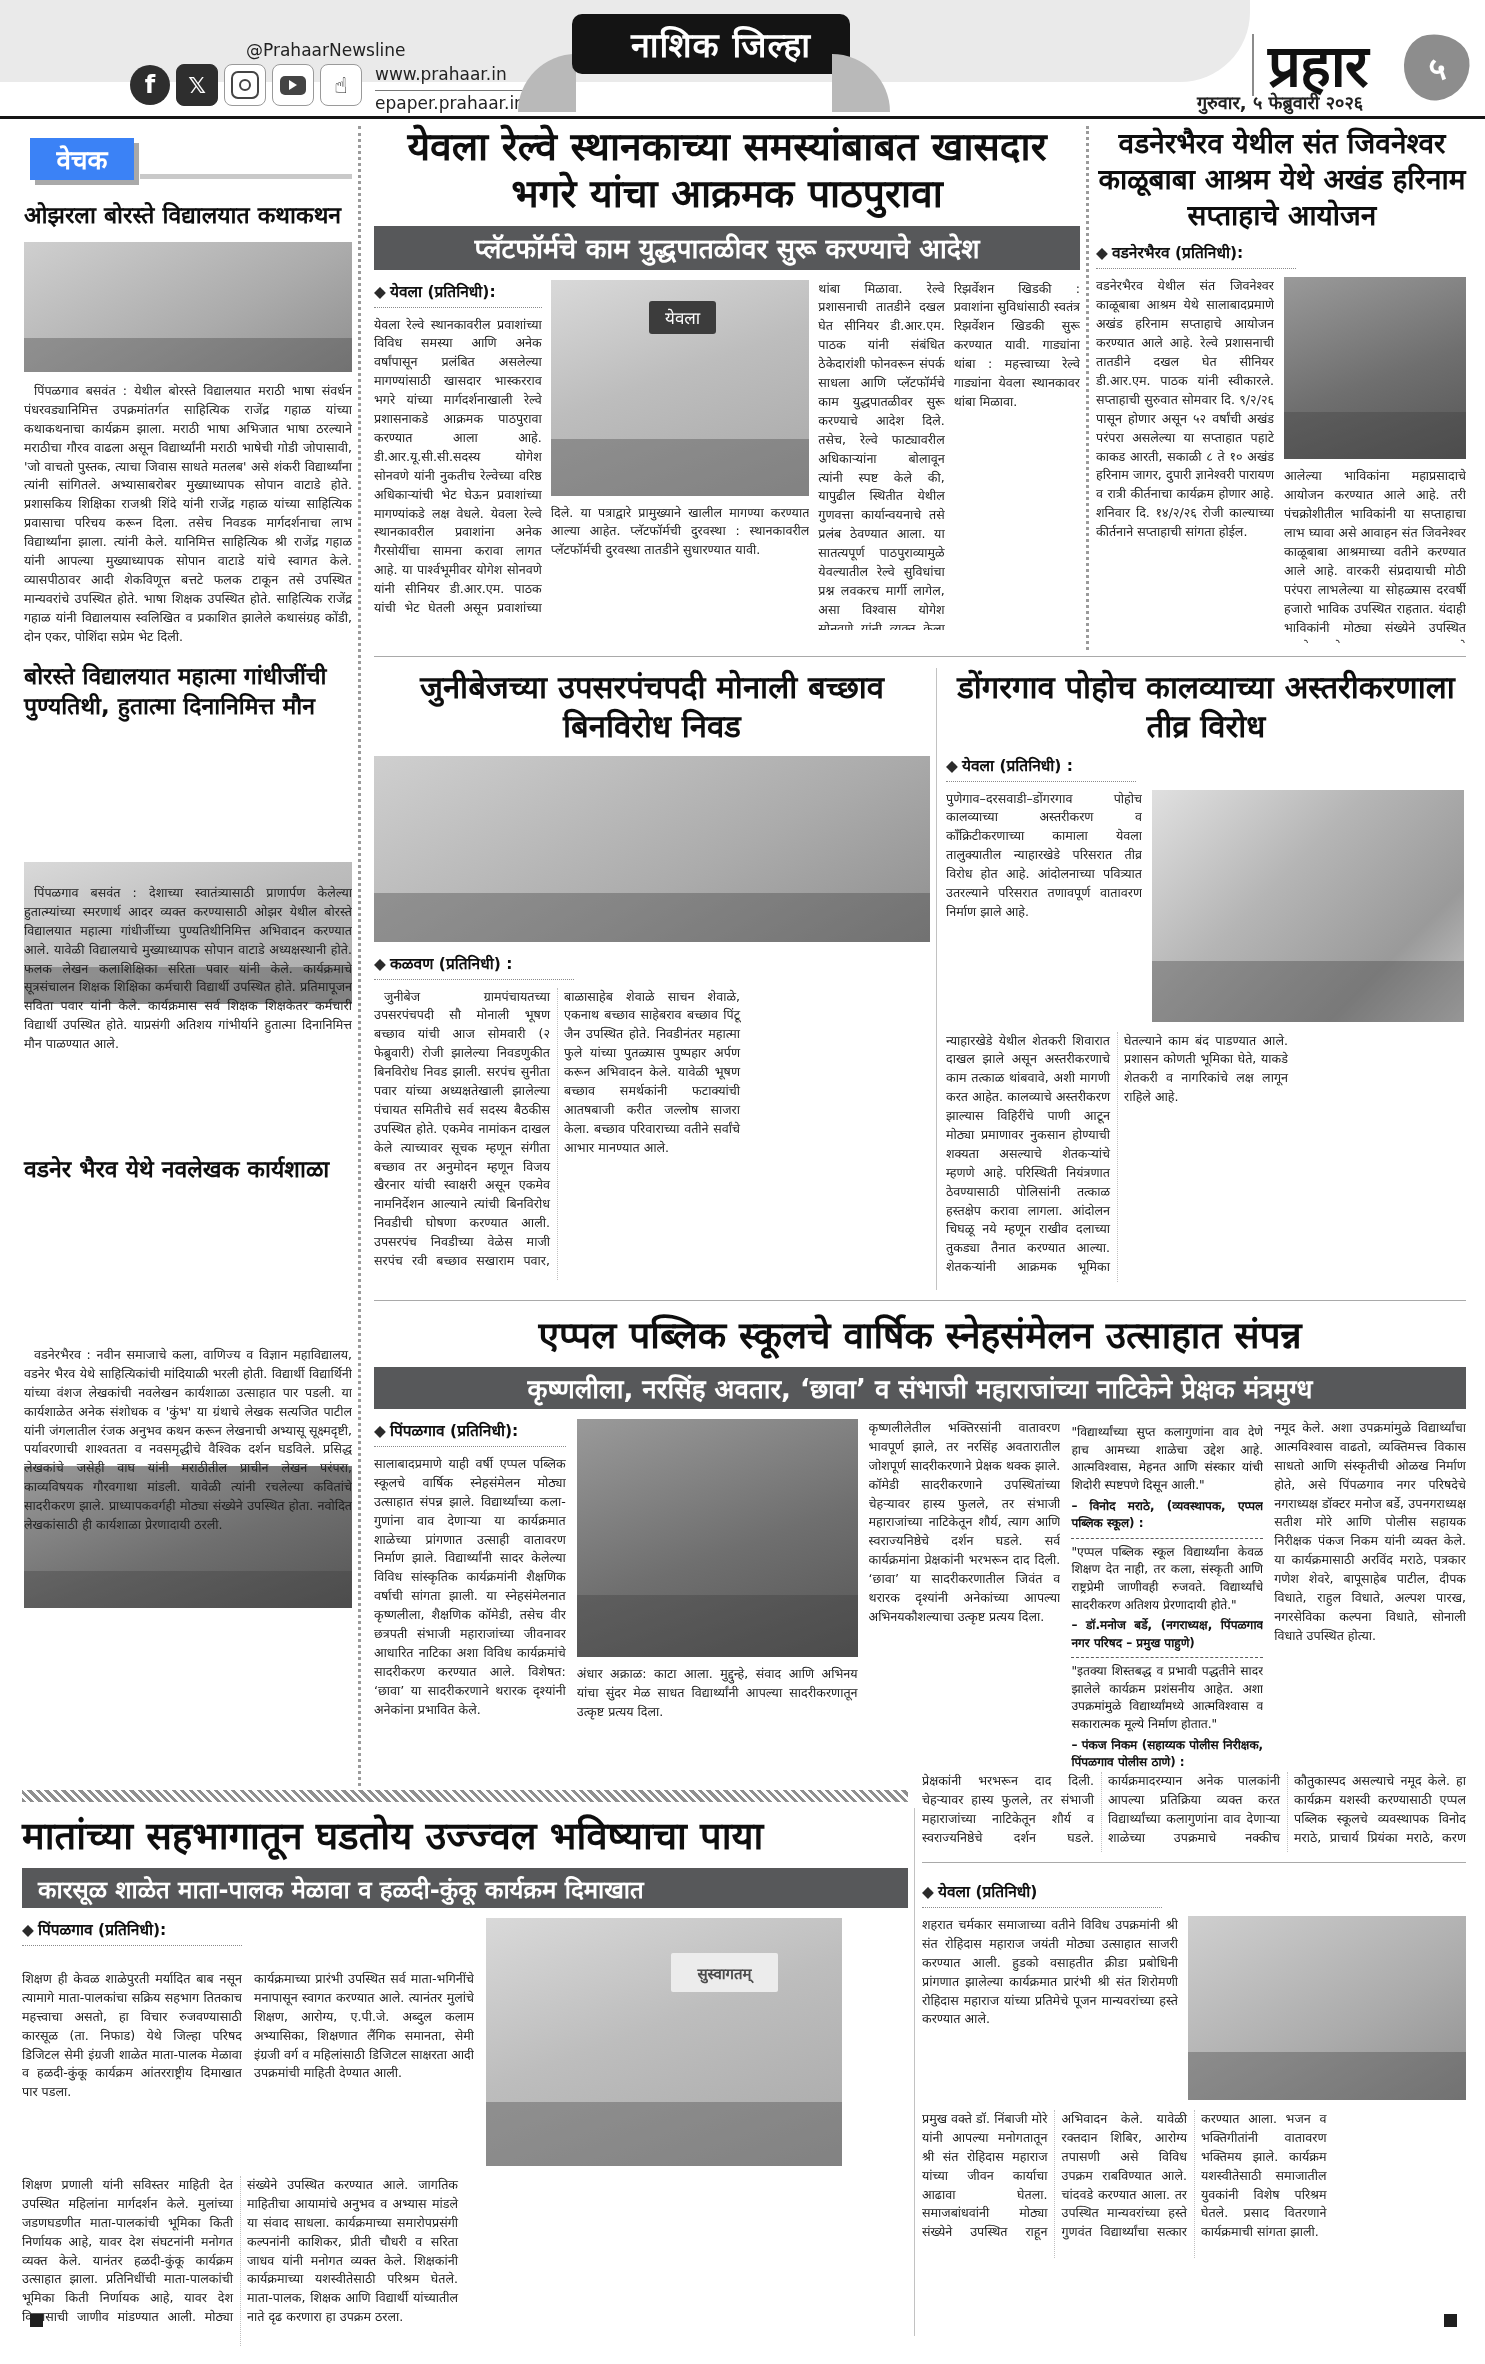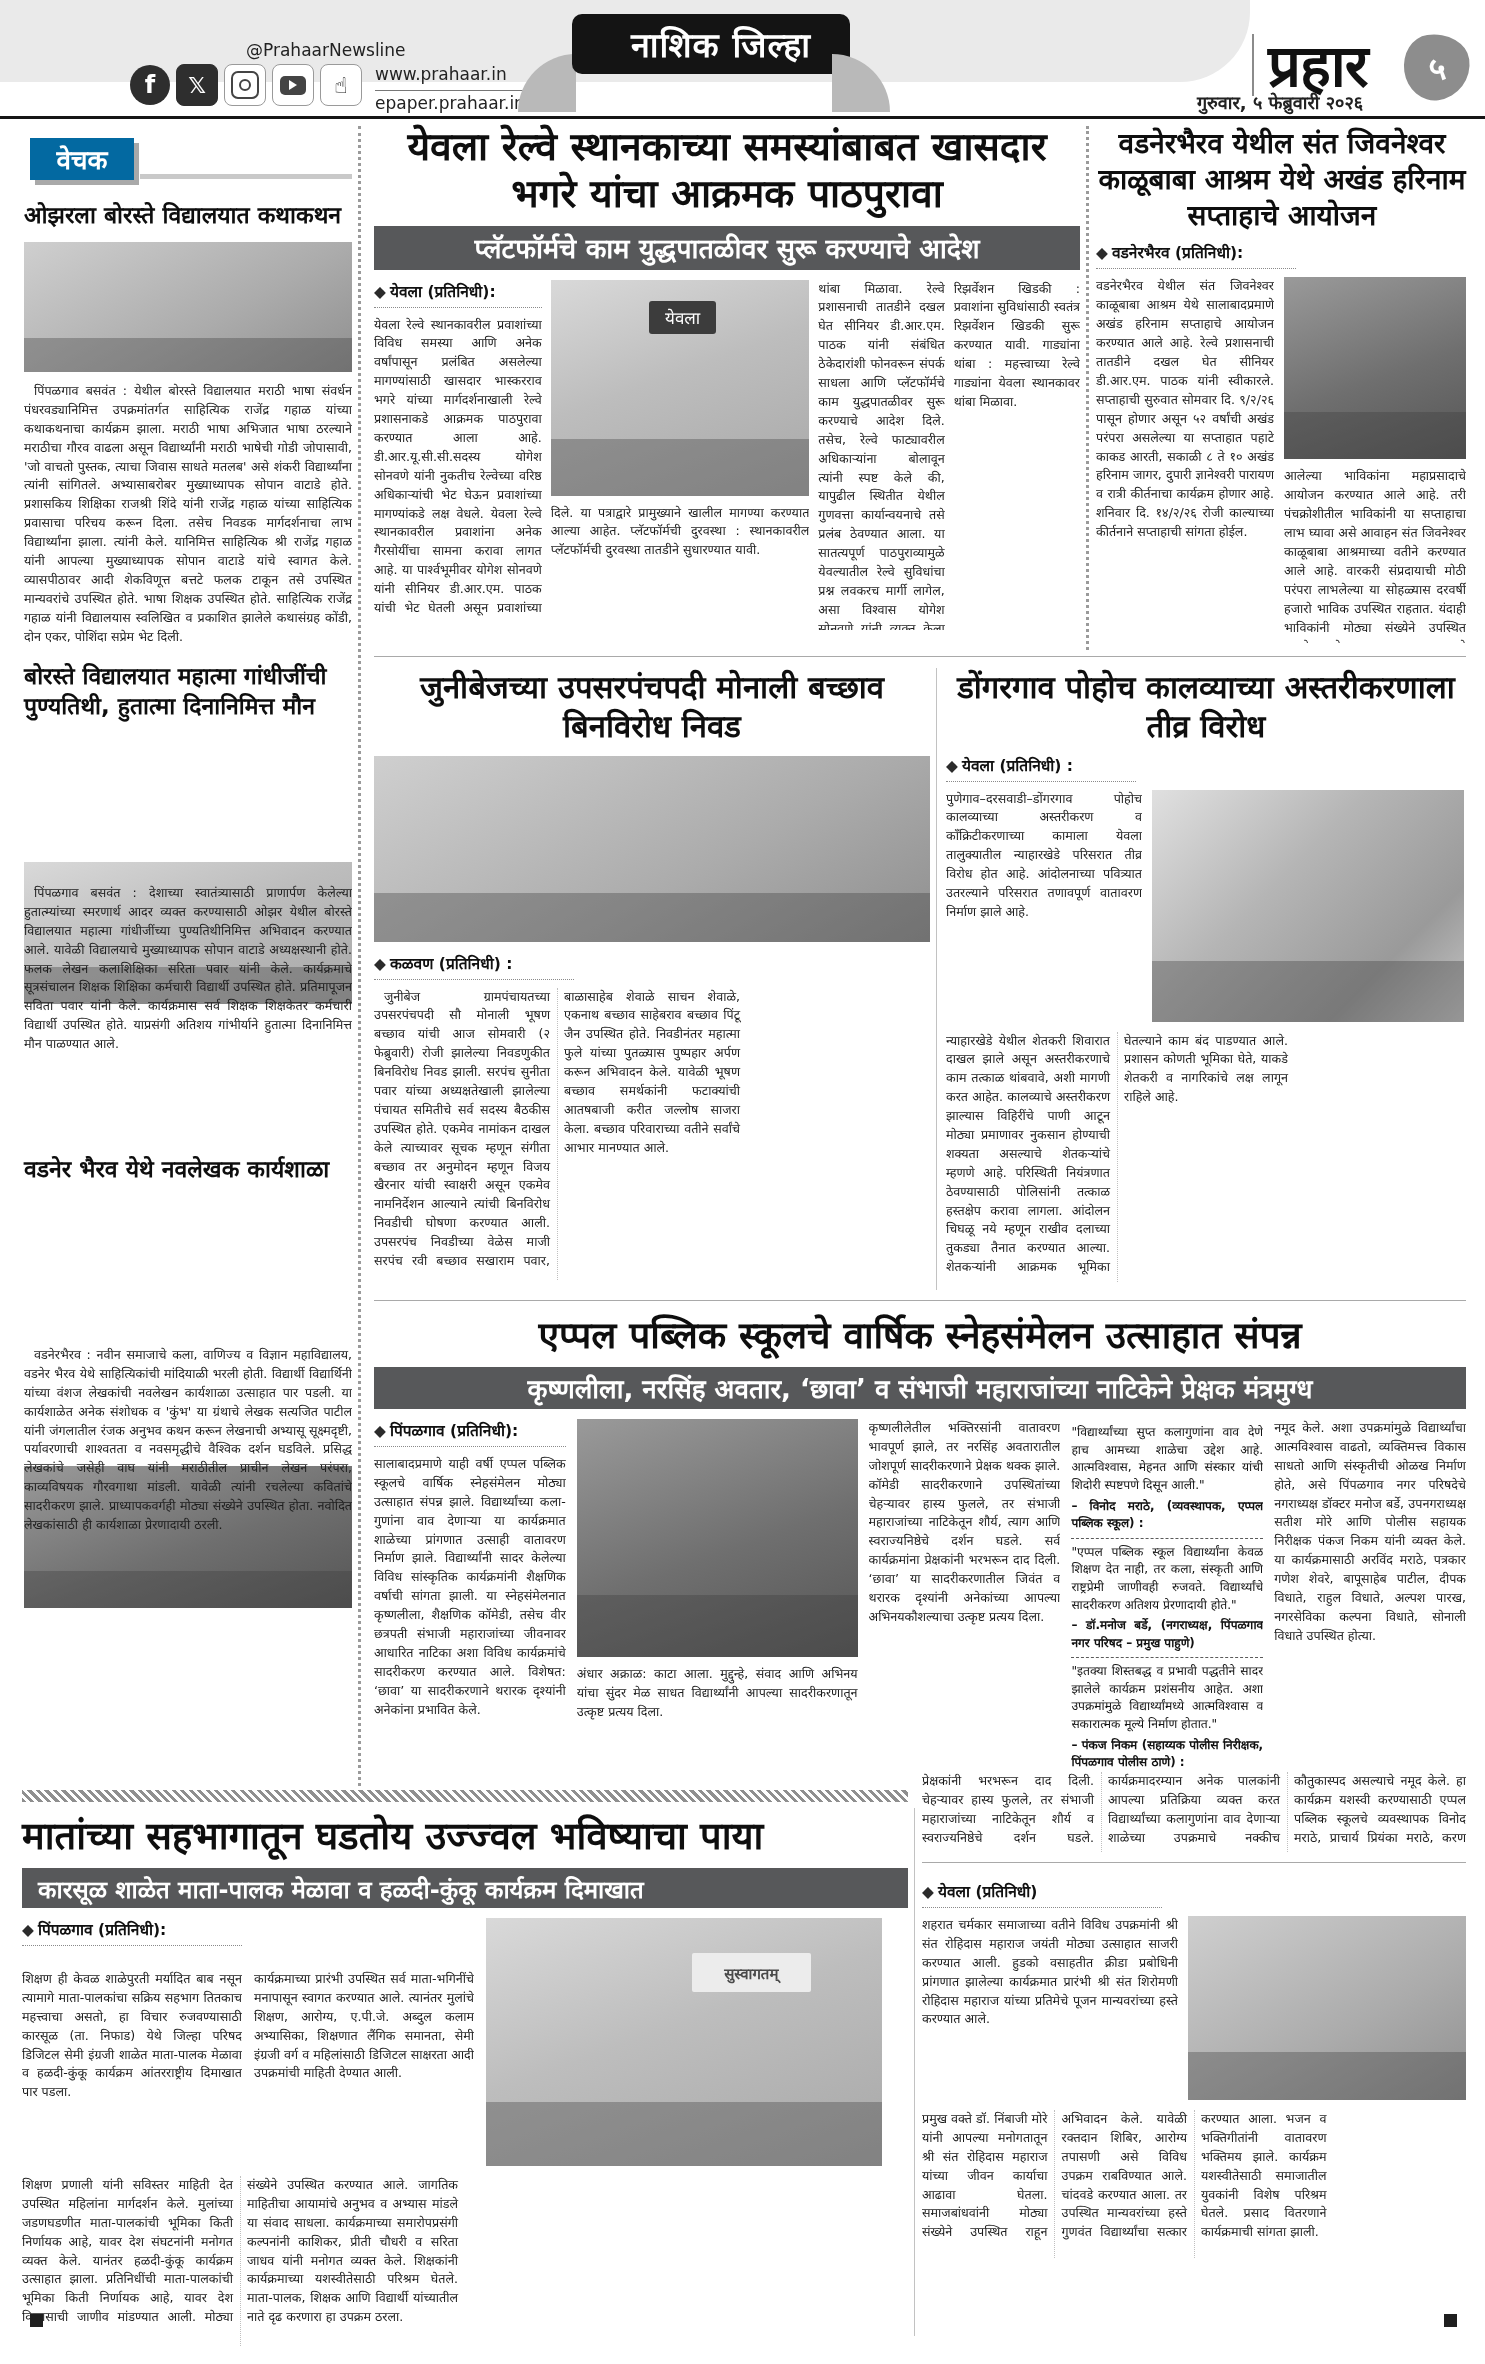--- a/index.html
+++ b/index.html
@@ -46,21 +46,21 @@
   .photo .strip{position:absolute;left:0;right:0;bottom:0;height:26%;background:rgba(60,60,60,.35);}
   .photo .sign{position:absolute;background:#3c3c3c;color:#fff;font-weight:normal;text-align:center;border-radius:3px;
                display:flex;align-items:center;justify-content:center;}
   .photo .wall{position:absolute;background:#ececec;color:#4a4a4a;font-weight:bold;display:flex;align-items:center;justify-content:center;border-radius:2px;}
   .vdot{border-left:3px dotted #9a9a9a;}
   .vthin{border-left:1px solid #c2c2c2;}
   .hrule{background:#a9a9a9;height:1px;}
   .hatch{background:repeating-linear-gradient(45deg,#8f8f8f 0 3px,#fff 3px 6px);}
   .quote{font-size:12.2px;line-height:1.45;text-align:justify;padding:5px 0;border-bottom:1px dashed #5a5a5a;overflow:hidden;}
   .quote b{display:block;margin-top:3px;font-size:12px;}
-  .badge{background:#0369a1;color:#fff;font-weight:bold;font-size:26px;display:flex;align-items:center;justify-content:center;
+  .badge{background:#3b82f6;color:#fff;font-weight:bold;font-size:26px;display:flex;align-items:center;justify-content:center;
          box-shadow:5px 5px 0 #a9a9a9;}
   .badge-line{background:#c9c9c9;}
   .corner{background:#1f1f1f;}
   .flex{display:flex;}
 </style>
 </head>
 <body>
 
 <div class="sheet">
 
@@ -214,21 +214,21 @@
     <div class="hl" style="font-size:38px;text-align:left;">मातांच्या सहभागातून घडतोय उज्ज्वल भविष्याचा पाया</div>
     <div class="bar" style="height:40px;font-size:24px;justify-content:flex-start;padding-left:16px;margin-top:8px;">कारसूळ शाळेत माता-पालक मेळावा व हळदी-कुंकू कार्यक्रम दिमाखात</div>
     <div class="flex" style="gap:12px;margin-top:10px;height:248px;">
       <div style="width:452px;">
         <div class="byline" style="width:220px;"><span class="dia">◆</span><span>पिंपळगाव (प्रतिनिधी):</span></div>
         <div class="flex" style="gap:12px;margin-top:24px;">
           <div class="body" style="width:220px;height:204px;">शिक्षण ही केवळ शाळेपुरती मर्यादित बाब नसून त्यामागे माता-पालकांचा सक्रिय सहभाग तितकाच महत्त्वाचा असतो, हा विचार रुजवण्यासाठी कारसूळ (ता. निफाड) येथे जिल्हा परिषद डिजिटल सेमी इंग्रजी शाळेत माता-पालक मेळावा व हळदी-कुंकू कार्यक्रम आंतरराष्ट्रीय दिमाखात पार पडला.</div>
           <div class="body" style="width:220px;height:204px;">कार्यक्रमाच्या प्रारंभी उपस्थित सर्व माता-भगिनींचे मनापासून स्वागत करण्यात आले. त्यानंतर मुलांचे शिक्षण, आरोग्य, ए.पी.जे. अब्दुल कलाम अभ्यासिका, शिक्षणात लैंगिक समानता, सेमी इंग्रजी वर्ग व महिलांसाठी डिजिटल साक्षरता आदी उपक्रमांची माहिती देण्यात आली.</div>
         </div>
       </div>
-      <div class="photo" style="width:396px;height:248px;">
+      <div class="photo" style="width:356px;height:248px;">
         <div class="wall" style="left:52%;top:14%;width:30%;height:16%;font-size:15px;">सुस्वागतम्</div>
         <div class="strip"></div>
       </div>
     </div>
     <div class="body cols4" style="height:170px;margin-top:10px;">शिक्षण प्रणाली यांनी सविस्तर माहिती देत उपस्थित महिलांना मार्गदर्शन केले. मुलांच्या जडणघडणीत माता-पालकांची भूमिका किती निर्णायक आहे, यावर देश संघटनांनी मनोगत व्यक्त केले. यानंतर हळदी-कुंकू कार्यक्रम उत्साहात झाला. प्रतिनिधींची माता-पालकांची भूमिका किती निर्णायक आहे, यावर देश विकासाची जाणीव मांडण्यात आली. मोठ्या संख्येने उपस्थित करण्यात आले. जागतिक माहितीचा आयामांचे अनुभव व अभ्यास मांडले या संवाद साधला. कार्यक्रमाच्या समारोपप्रसंगी कल्पनांनी काशिकर, प्रीती चौधरी व सरिता जाधव यांनी मनोगत व्यक्त केले. शिक्षकांनी कार्यक्रमाच्या यशस्वीतेसाठी परिश्रम घेतले. माता-पालक, शिक्षक आणि विद्यार्थी यांच्यातील नाते दृढ करणारा हा उपक्रम ठरला.</div>
   </div>
 
   <div class="abs vthin" style="left:914px;top:1808px;height:528px;"></div>
   <div class="abs hrule" style="left:922px;top:1862px;width:544px;"></div>
 

